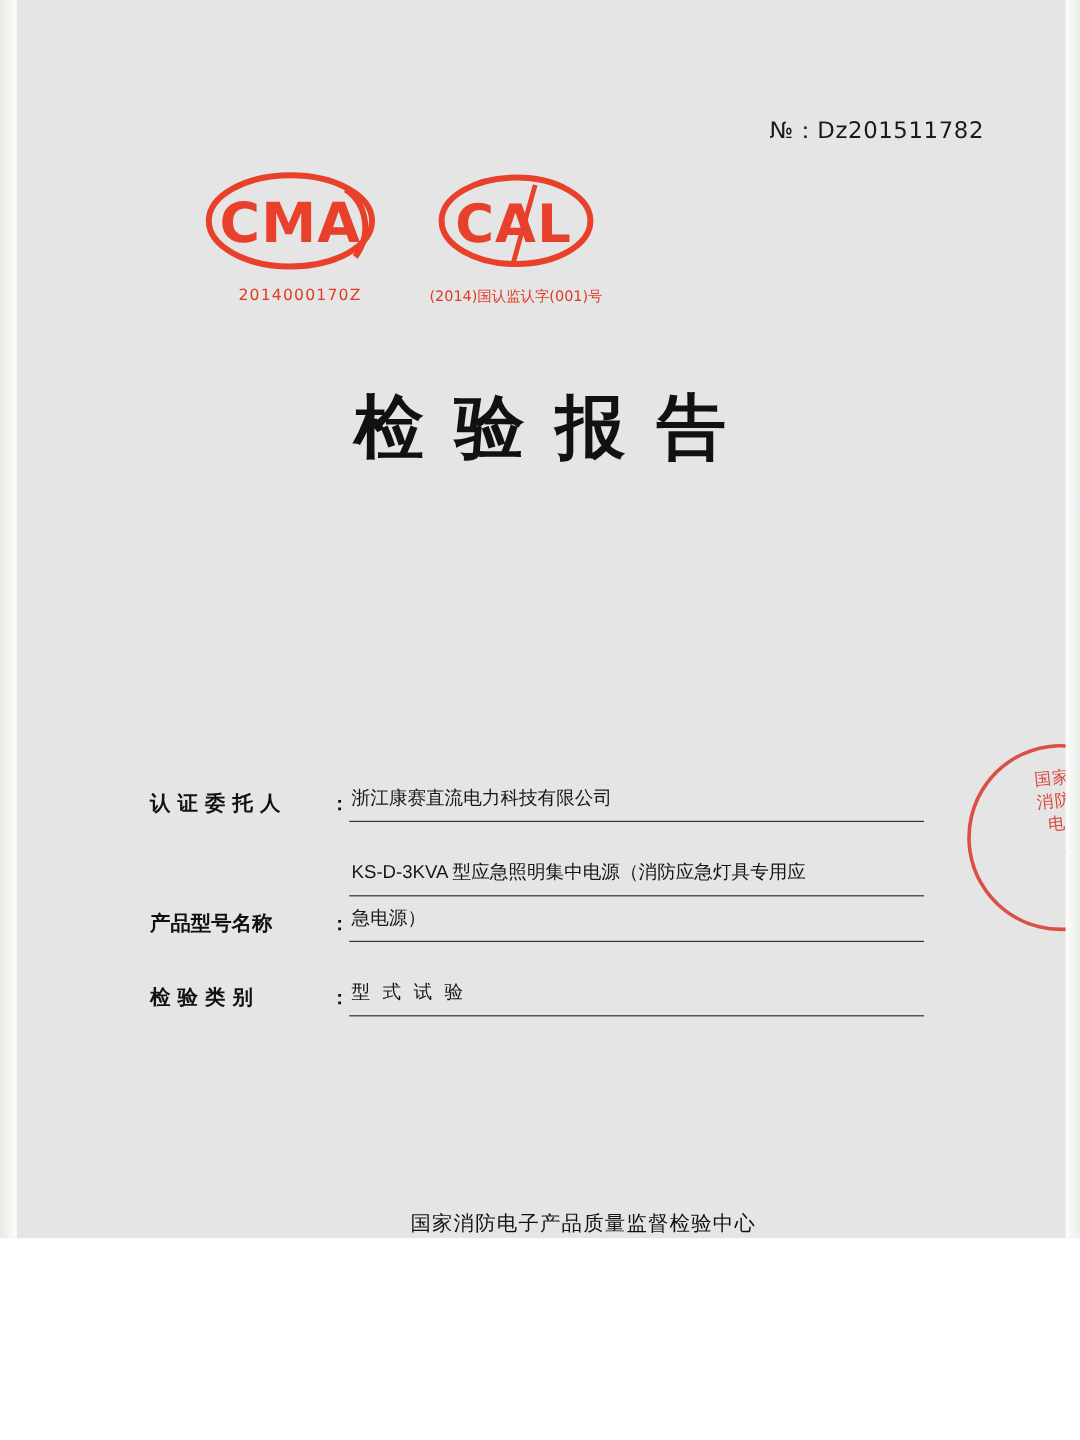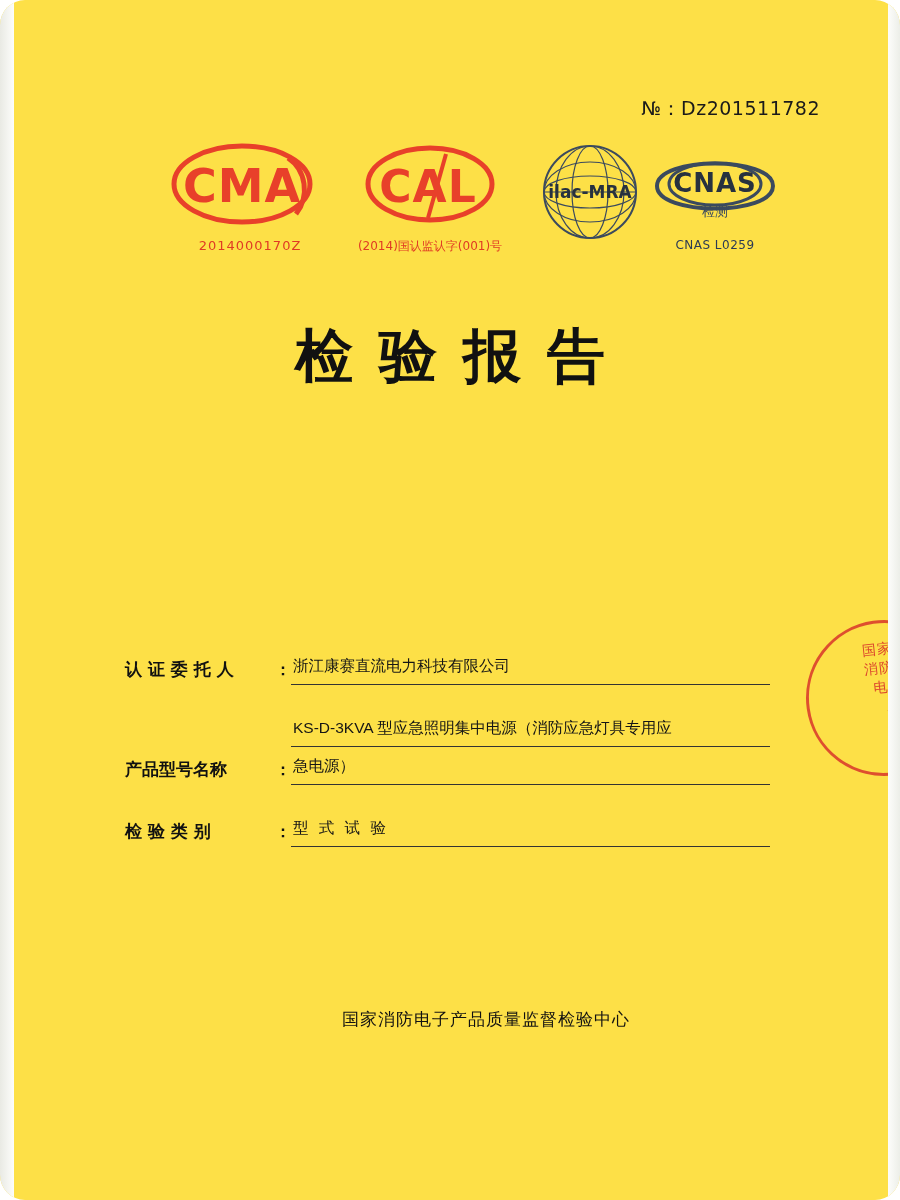--- a/index.html
+++ b/index.html
@@ -6,24 +6,23 @@
     margin: 0;
     padding: 0;
     background: #ffffff;
   }
   body {
     font-family: "Liberation Sans", sans-serif;
   }
   #page {
     position: relative;
     width: 900px;
-    height: 1200px;
-    background: #fde047;
+    height: 1032px;
+    background: #e5e5e5;
     overflow: hidden;
-    border-radius: 25px;
   }
   
   #page::before {
     content: "";
     position: absolute;
     left: 0; top: 0; bottom: 0;
     width: 14px;
     background: linear-gradient(to right, #e9eae4, #fdfdfb);
     pointer-events: none;
   }
@@ -228,41 +227,21 @@
 
     <div class="logo logo-cal">
       <svg width="160" height="92" viewBox="0 0 160 92">
         <ellipse cx="80" cy="44" rx="62" ry="36" fill="none" stroke="#e8402a" stroke-width="5"></ellipse>
         <text x="78" y="62" font-family="DejaVu Sans, sans-serif" font-size="44" font-weight="bold" fill="#e8402a" text-anchor="middle" letter-spacing="1">CAL</text>
         <path d="M96 14 L78 78" fill="none" stroke="#e8402a" stroke-width="4"></path>
       </svg>
       <div class="logo-caption cal-caption">(2014)国认监认字(001)号</div>
     </div>
 
-    <div class="logo logo-ilac">
-      <svg width="120" height="105" viewBox="0 0 120 105">
-        <circle cx="60" cy="52" r="46" fill="none" stroke="#3b4a5e" stroke-width="2"></circle>
-        <ellipse cx="60" cy="52" rx="46" ry="16" fill="none" stroke="#3b4a5e" stroke-width="1.2"></ellipse>
-        <ellipse cx="60" cy="52" rx="46" ry="30" fill="none" stroke="#3b4a5e" stroke-width="1.2"></ellipse>
-        <ellipse cx="60" cy="52" rx="18" ry="46" fill="none" stroke="#3b4a5e" stroke-width="1.2"></ellipse>
-        <ellipse cx="60" cy="52" rx="34" ry="46" fill="none" stroke="#3b4a5e" stroke-width="1.2"></ellipse>
-        <line x1="14" y1="52" x2="106" y2="52" stroke="#3b4a5e" stroke-width="1.2"></line>
-        <text x="60" y="58" font-family="DejaVu Sans, sans-serif" font-size="17" font-weight="bold" fill="#27313f" text-anchor="middle">ilac-MRA</text>
-      </svg>
-    </div>
-
-    <div class="logo logo-cnas">
-      <svg width="140" height="92" viewBox="0 0 140 92">
-        <path d="M12 46 C12 16, 128 16, 128 46 C128 76, 12 76, 12 46 Z" fill="none" stroke="#3b4a5e" stroke-width="4"></path>
-        <ellipse cx="70" cy="44" rx="46" ry="21" fill="none" stroke="#3b4a5e" stroke-width="3"></ellipse>
-        <text x="70" y="52" font-family="DejaVu Sans, sans-serif" font-size="26" font-weight="bold" fill="#27313f" text-anchor="middle" letter-spacing="1">CNAS</text>
-        <text x="70" y="76" font-family="DejaVu Sans, sans-serif" font-size="13" fill="#3b4a5e" text-anchor="middle">检测</text>
-      </svg>
-      <div class="logo-caption dark">CNAS L0259</div>
-    </div>
+
 
   </div>
 
   <div class="doc-title">检验报告</div>
 
   <div class="fields">
 
     <div class="field-row">
       <div class="field-label">认 证 委 托 人</div>
       <div class="field-colon">：</div>

